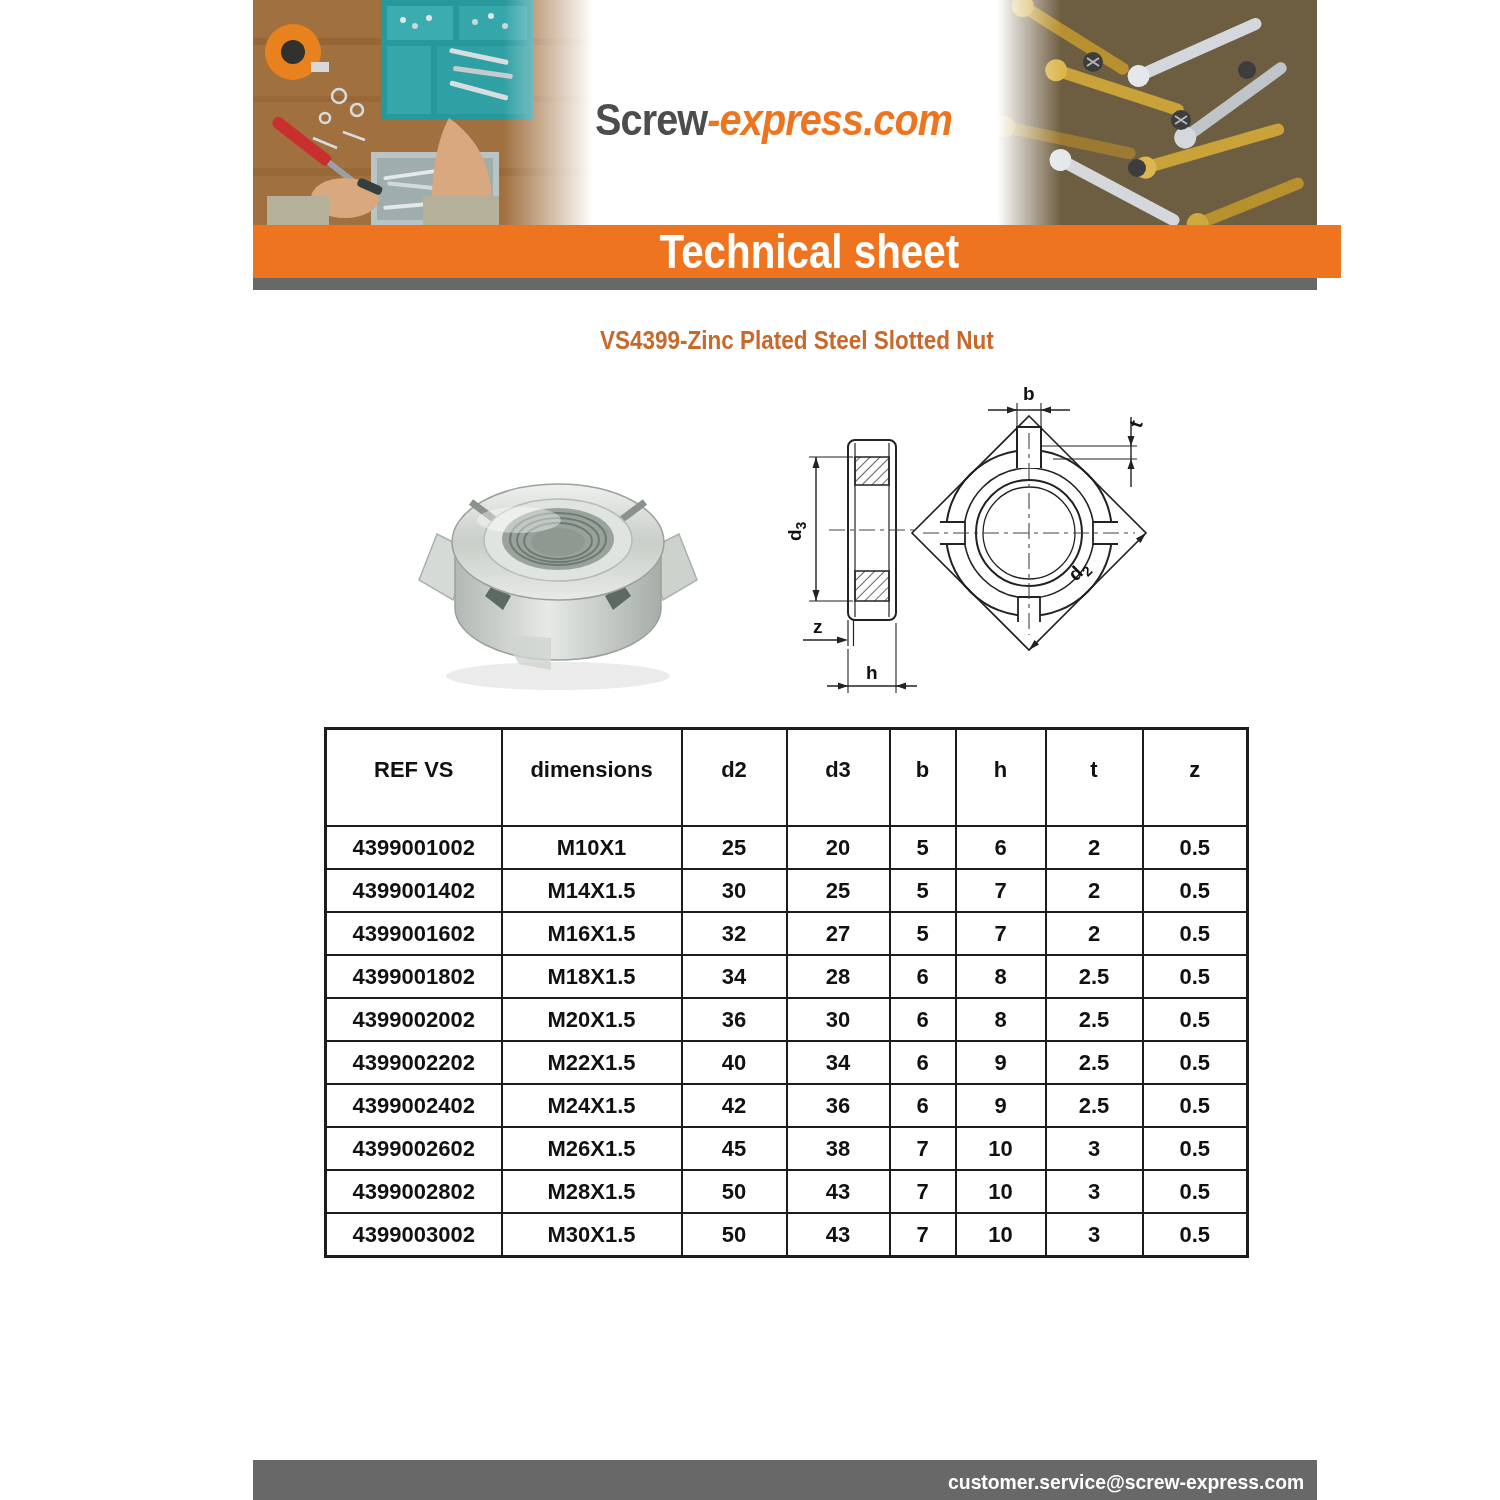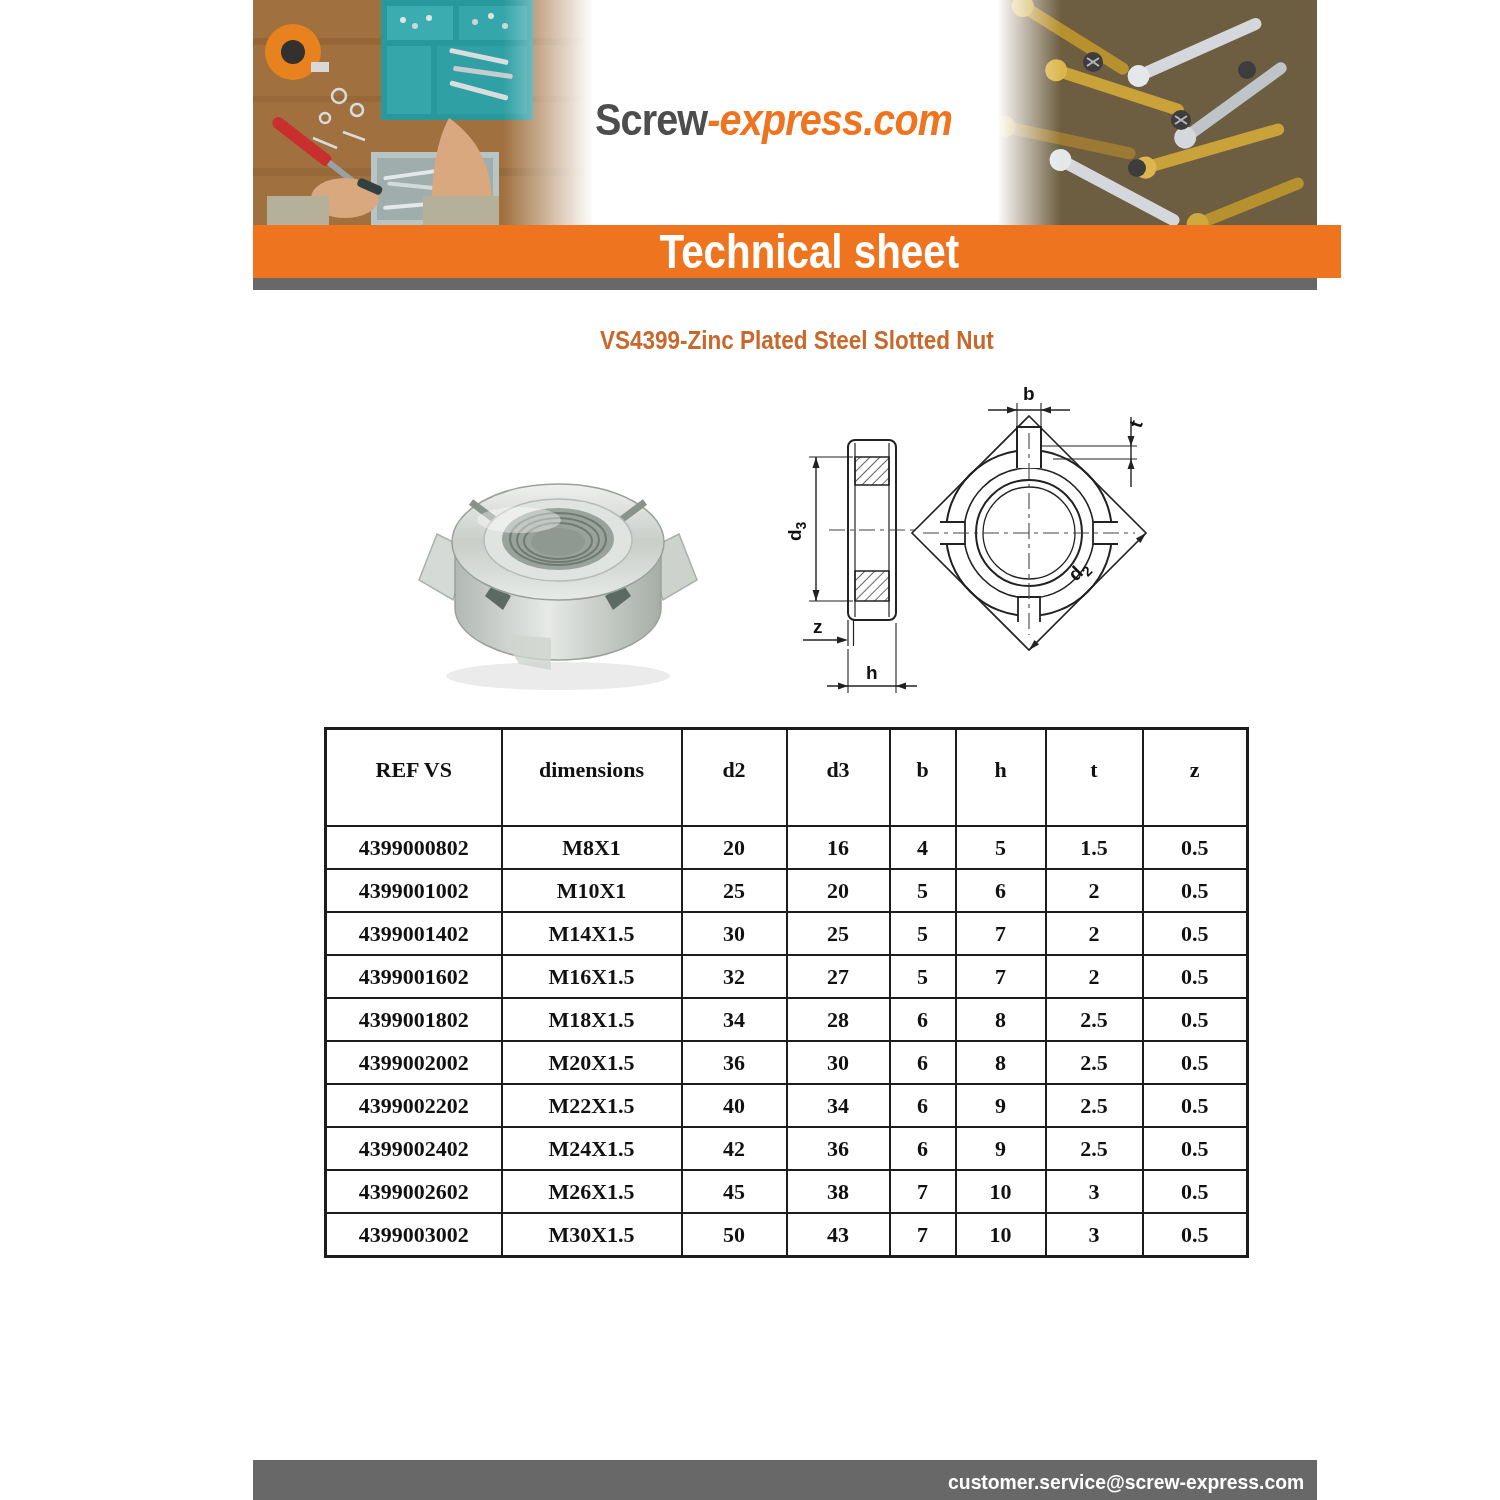--- a/index.html
+++ b/index.html
@@ -32,21 +32,21 @@
   
   .product-photo{position:absolute;left:366px;top:438px;}
   .tech-drawing{position:absolute;left:750px;top:383px;}
   .tech-drawing .dim{stroke:#222;stroke-width:1.4;fill:none;}
   .tech-drawing .ext{stroke:#222;stroke-width:1.1;fill:none;}
   .tech-drawing .cl{stroke:#444;stroke-width:1.1;stroke-dasharray:16 5 4 5;fill:none;}
   .tech-drawing .lbl{font-size:19px;font-weight:bold;fill:#111;}
 
   
   .spec-table{position:absolute;left:289px;top:727px;border-collapse:collapse;
-              table-layout:fixed;border:3px solid #1c1c1c;font-family:Liberation Serif, serif;}
+              table-layout:fixed;border:3px solid #1c1c1c;}
   .spec-table th,.spec-table td{border:2px solid #1c1c1c;text-align:center;
               font-weight:bold;color:#111;overflow:hidden;}
   .spec-table th{height:78px;font-size:22px;vertical-align:middle;padding-bottom:16px;}
   .spec-table td{height:39px;font-size:22px;vertical-align:middle;}
 
   
   .footer{position:absolute;left:218px;top:1460px;width:1064px;height:44px;
           background:var(--bar-gray);display:flex;align-items:center;justify-content:flex-end;}
   .footer-text{color:#fff;font-size:21px;font-weight:bold;padding-right:14px;
                transform:scaleX(.92);transform-origin:right center;}
@@ -335,30 +335,20 @@
           <th>d2</th>
           <th>d3</th>
           <th>b</th>
           <th>h</th>
           <th>t</th>
           <th>z</th>
         </tr>
     </thead>
     <tbody>
         <tr>
-          <td>4399000802</td>
-          <td>M8X1</td>
-          <td>20</td>
-          <td>16</td>
-          <td>4</td>
-          <td>5</td>
-          <td>1.5</td>
-          <td>0.5</td>
-        </tr>
-        <tr>
           <td>4399001002</td>
           <td>M10X1</td>
           <td>25</td>
           <td>20</td>
           <td>5</td>
           <td>6</td>
           <td>2</td>
           <td>0.5</td>
         </tr>
         <tr>
@@ -425,20 +415,30 @@
           <td>4399002602</td>
           <td>M26X1.5</td>
           <td>45</td>
           <td>38</td>
           <td>7</td>
           <td>10</td>
           <td>3</td>
           <td>0.5</td>
         </tr>
         <tr>
+          <td>4399002802</td>
+          <td>M28X1.5</td>
+          <td>50</td>
+          <td>43</td>
+          <td>7</td>
+          <td>10</td>
+          <td>3</td>
+          <td>0.5</td>
+        </tr>
+        <tr>
           <td>4399003002</td>
           <td>M30X1.5</td>
           <td>50</td>
           <td>43</td>
           <td>7</td>
           <td>10</td>
           <td>3</td>
           <td>0.5</td>
         </tr>
       </tbody>

